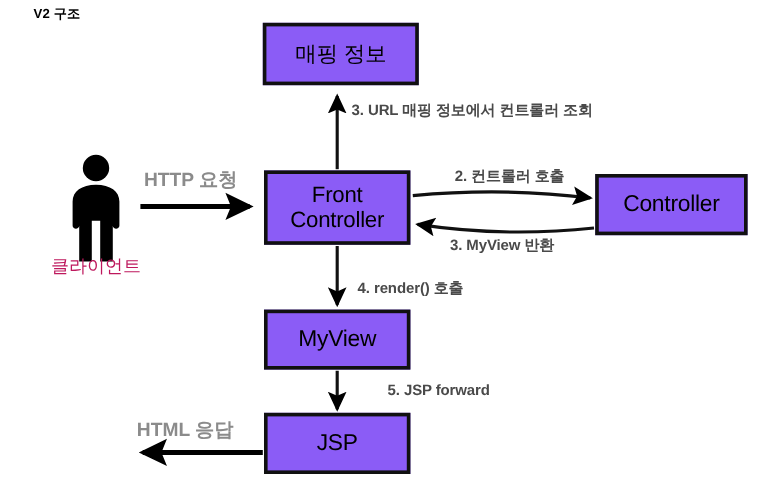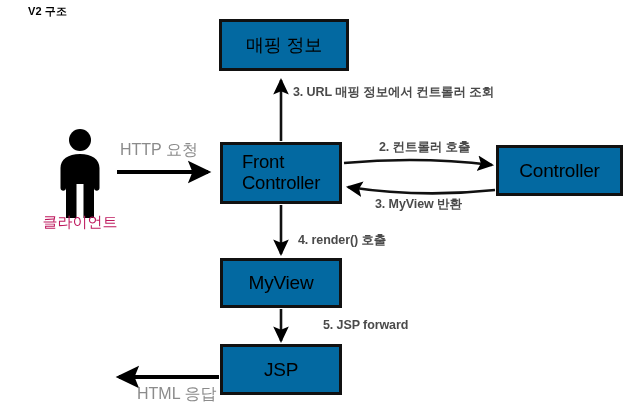--- a/index.html
+++ b/index.html
@@ -27,26 +27,26 @@
     left: 0;
     top: 0;
     width: 637px;
     height: 413px;
     pointer-events: none;
   }
   
   .node {
     position: absolute;
     box-sizing: border-box;
-    background: #0369a1;
+    background: #8b5cf6;
     border: 3px solid #111111;
     display: flex;
     align-items: center;
     justify-content: center;
-    text-align: left;
+    text-align: center;
     line-height: 1.12;
     font-size: 19px;
     color: #000000;
     letter-spacing: -0.2px;
   }
   .node.korean {
     font-size: 18px;
   }
   #node-mapping {
     left: 219px; top: 19px; width: 130px; height: 52px;
@@ -94,32 +94,32 @@
   
   .edge-label {
     position: absolute;
     white-space: nowrap;
     font-size: 12.5px;
     font-weight: bold;
     color: #4a4a4a;
     letter-spacing: -0.1px;
   }
   .edge-label.light {
-    font-weight: normal;
+    font-weight: bold;
     font-size: 16px;
     color: #8b8b8b;
     letter-spacing: 0px;
   }
   #label-http-request { left: 120px; top: 140px; }
   #label-step1 { left: 293px; top: 84px; }
   #label-step2 { left: 379px; top: 139px; }
   #label-step3 { left: 375px; top: 196px; }
   #label-step4 { left: 298px; top: 232px; }
   #label-step5 { left: 323px; top: 318px; }
-  #label-html-response { left: 137px; top: 348px; margin-top: 36px; }
+  #label-html-response { left: 114px; top: 348px; }
 </style>
 </head>
 <body>
 
 <div id="canvas">
 
   <div id="diagram-title">V2 구조</div>
 
   <svg class="svg-layer" viewBox="0 0 637 413" width="637" height="413" xmlns="http://www.w3.org/2000/svg">
     <defs>

